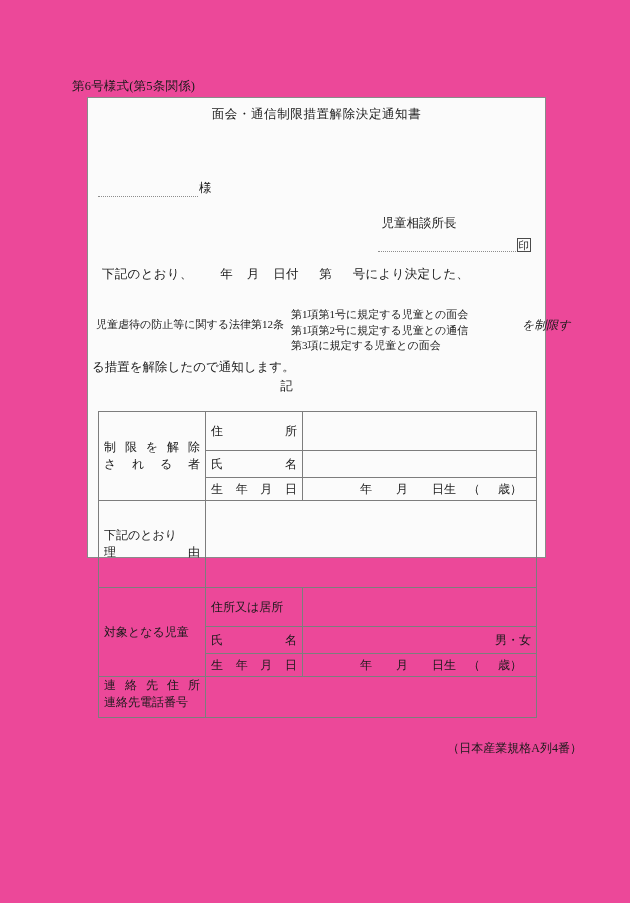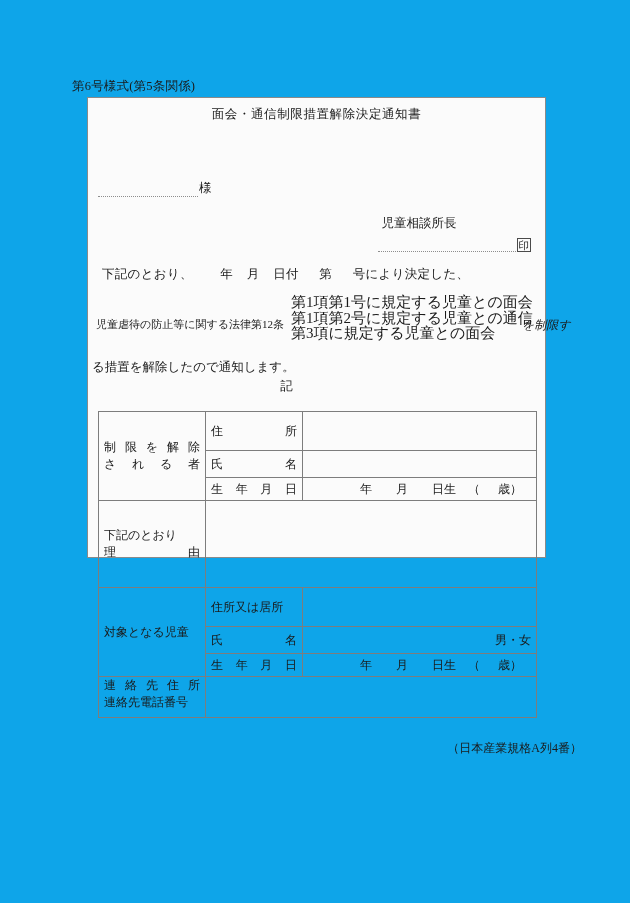--- a/index.html
+++ b/index.html
@@ -8,21 +8,21 @@
     background: #ffffff;
   }
   body {
     font-family: "Liberation Serif", "DejaVu Serif", serif;
     color: #1a1a1a;
   }
   .page {
     position: relative;
     width: 630px;
     height: 903px;
-    background: #0ea5e9;
+    background: #ec4899;
     overflow: hidden;
   }
 
   
   .form-id {
     position: absolute;
     left: 72px;
     top: 78px;
     font-size: 12.5px;
     letter-spacing: 0.2px;
@@ -131,22 +131,22 @@
   .law-ref {
     position: absolute;
     left: 8px;
     top: 22px;
     white-space: nowrap;
     font-size: 11px;
   }
   .clause-list {
     position: absolute;
     left: 203px;
-    top: 0;
-    font-size: 15px;
+    top: 12px;
+    font-size: 11px;
     line-height: 15.5px;
   }
   .clause-list div { white-space: nowrap; }
   .tail-right {
     position: absolute;
     left: 434px;
     top: 22px;
     font-size: 12px;
     white-space: nowrap;
     font-style: italic;

